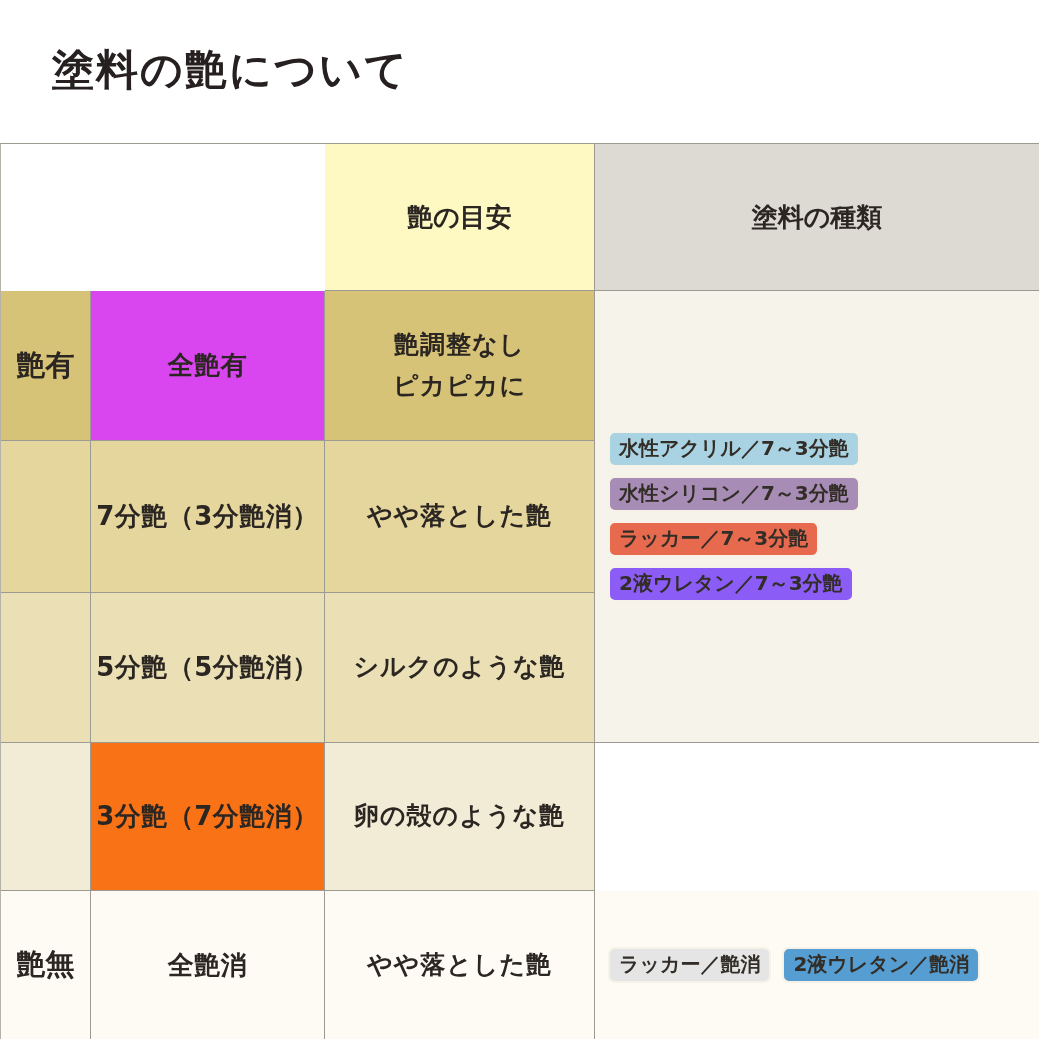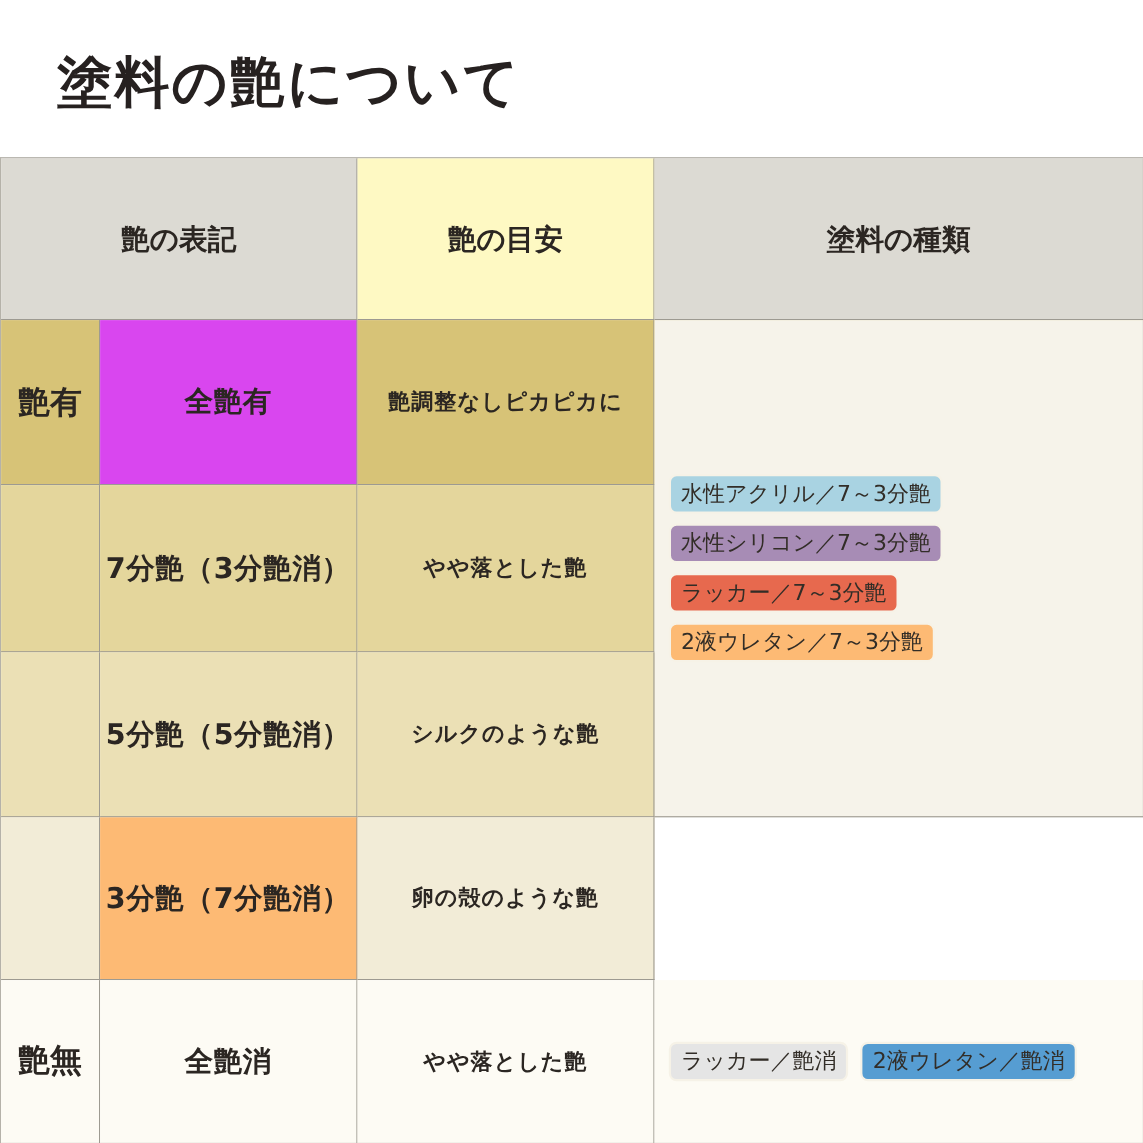--- a/index.html
+++ b/index.html
@@ -13,21 +13,21 @@
   }
   .page {
     position: relative;
     width: 1039px;
     height: 1039px;
   }
   .title {
     position: absolute;
     left: 52px;
     top: 42px;
-    font-size: 50px;
+    font-size: 42px;
     font-weight: 800;
     letter-spacing: 2px;
     color: #262120;
     white-space: nowrap;
   }
   .gloss-table {
     position: absolute;
     left: 0;
     top: 143px;
     width: 1039px;
@@ -50,22 +50,22 @@
   .header-cell {
     font-size: 26px;
     font-weight: 700;
   }
   .h-notation { grid-column: 1 / 3; grid-row: 1; }
   .h-guide    { grid-column: 3; grid-row: 1; }
   .h-types    { grid-column: 4; grid-row: 1; }
 
   .mark-cell     { font-size: 29px; font-weight: 700; }
   .notation-cell { font-size: 26px; font-weight: 700; letter-spacing: 0.5px; }
-  .guide-cell    { font-size: 20px; font-weight: 700; letter-spacing: 1px;
-                   flex-direction: row; line-height: 1.62; }
+  .guide-cell    { font-size: 25px; font-weight: 700; letter-spacing: 1px;
+                   flex-direction: column; line-height: 1.62; }
 
   .badges-cell {
     flex-wrap: wrap;
     justify-content: flex-start;
     align-content: center;
     gap: 10px 11px;
     padding: 0 16px 0 13px;
   }
   .badges-col {
     flex-direction: column;
@@ -74,21 +74,21 @@
     gap: 9px;
     padding-left: 13px;
   }
   .badge {
     box-sizing: border-box;
     display: inline-block;
     border: 2px solid #f6f2e7;
     border-radius: 7px;
     padding: 2px 9px 3px 9px;
     font-size: 20px;
-    font-weight: 400;
+    font-weight: 700;
     color: #322d27;
     white-space: nowrap;
     line-height: 1.35;
   }
   .merged-cell { grid-column: 4; grid-row: 2 / 5; }
   .r1 { grid-row: 2; }
   .r2 { grid-row: 3; }
   .r3 { grid-row: 4; }
   .r4 { grid-row: 5; }
   .r5 { grid-row: 6; }
@@ -99,21 +99,20 @@
 </style>
 </head>
 <body>
 
 <div class="page">
 
   <div class="title">塗料の艶について</div>
 
   <div class="gloss-table">
 
-    <div class="cell header-cell h-notation" style="background-color: rgb(220, 218, 211);">艶の表記</div>
     <div class="cell header-cell h-guide" style="background-color: #fef9c3;">艶の目安</div>
     <div class="cell header-cell h-types" style="background-color: rgb(220, 218, 211);">塗料の種類</div>
 
     <div class="cell mark-cell r1 c1" style="background-color: rgb(215, 195, 119);">艶有</div>
     <div class="cell notation-cell r1 c2" style="background-color: #d946ef;">全艶有</div>
     <div class="cell guide-cell r1 c3" style="background-color: rgb(215, 195, 119);">
       <span>艶調整なし</span>
       <span>ピカピカに</span>
     </div>
     <div class="cell badges-cell r1 c4" style="background-color: rgb(215, 195, 119);">
@@ -126,31 +125,31 @@
     <div class="cell mark-cell r2 c1" style="background-color: rgb(228, 214, 156);"></div>
     <div class="cell notation-cell r2 c2" style="background-color: rgb(228, 214, 156);">7分艶（3分艶消）</div>
     <div class="cell guide-cell r2 c3" style="background-color: rgb(228, 214, 156);">
       <span>やや落とした艶</span>
     </div>
 
     <div class="cell badges-col merged-cell" style="background-color: rgb(246, 243, 234);">
       <span class="badge" style="background-color: rgb(169, 211, 226);">水性アクリル／7～3分艶</span>
       <span class="badge" style="background-color: rgb(167, 140, 181);">水性シリコン／7～3分艶</span>
       <span class="badge" style="background-color: rgb(231, 105, 78);">ラッカー／7～3分艶</span>
-      <span class="badge" style="background-color: #fdba74;">2液ウレタン／7～3分艶</span>
+      <span class="badge" style="background-color: #8b5cf6;">2液ウレタン／7～3分艶</span>
     </div>
 
     <div class="cell mark-cell r3 c1" style="background-color: rgb(235, 224, 181);"></div>
     <div class="cell notation-cell r3 c2" style="background-color: rgb(235, 224, 181);">5分艶（5分艶消）</div>
     <div class="cell guide-cell r3 c3" style="background-color: rgb(235, 224, 181);">
       <span>シルクのような艶</span>
     </div>
 
     <div class="cell mark-cell r4 c1" style="background-color: rgb(242, 236, 215);"></div>
-    <div class="cell notation-cell r4 c2" style="background-color: #fdba74;">3分艶（7分艶消）</div>
+    <div class="cell notation-cell r4 c2" style="background-color: #f97316;">3分艶（7分艶消）</div>
     <div class="cell guide-cell r4 c3" style="background-color: rgb(242, 236, 215);">
       <span>卵の殻のような艶</span>
     </div>
 
     <div class="cell mark-cell r5 c1" style="background-color: rgb(253, 251, 244);">艶無</div>
     <div class="cell notation-cell r5 c2" style="background-color: rgb(253, 251, 244);">全艶消</div>
     <div class="cell guide-cell r5 c3" style="background-color: rgb(253, 251, 244);">
       <span>やや落とした艶</span>
     </div>
     <div class="cell badges-cell r5 c4" style="background-color: rgb(253, 251, 244);">

